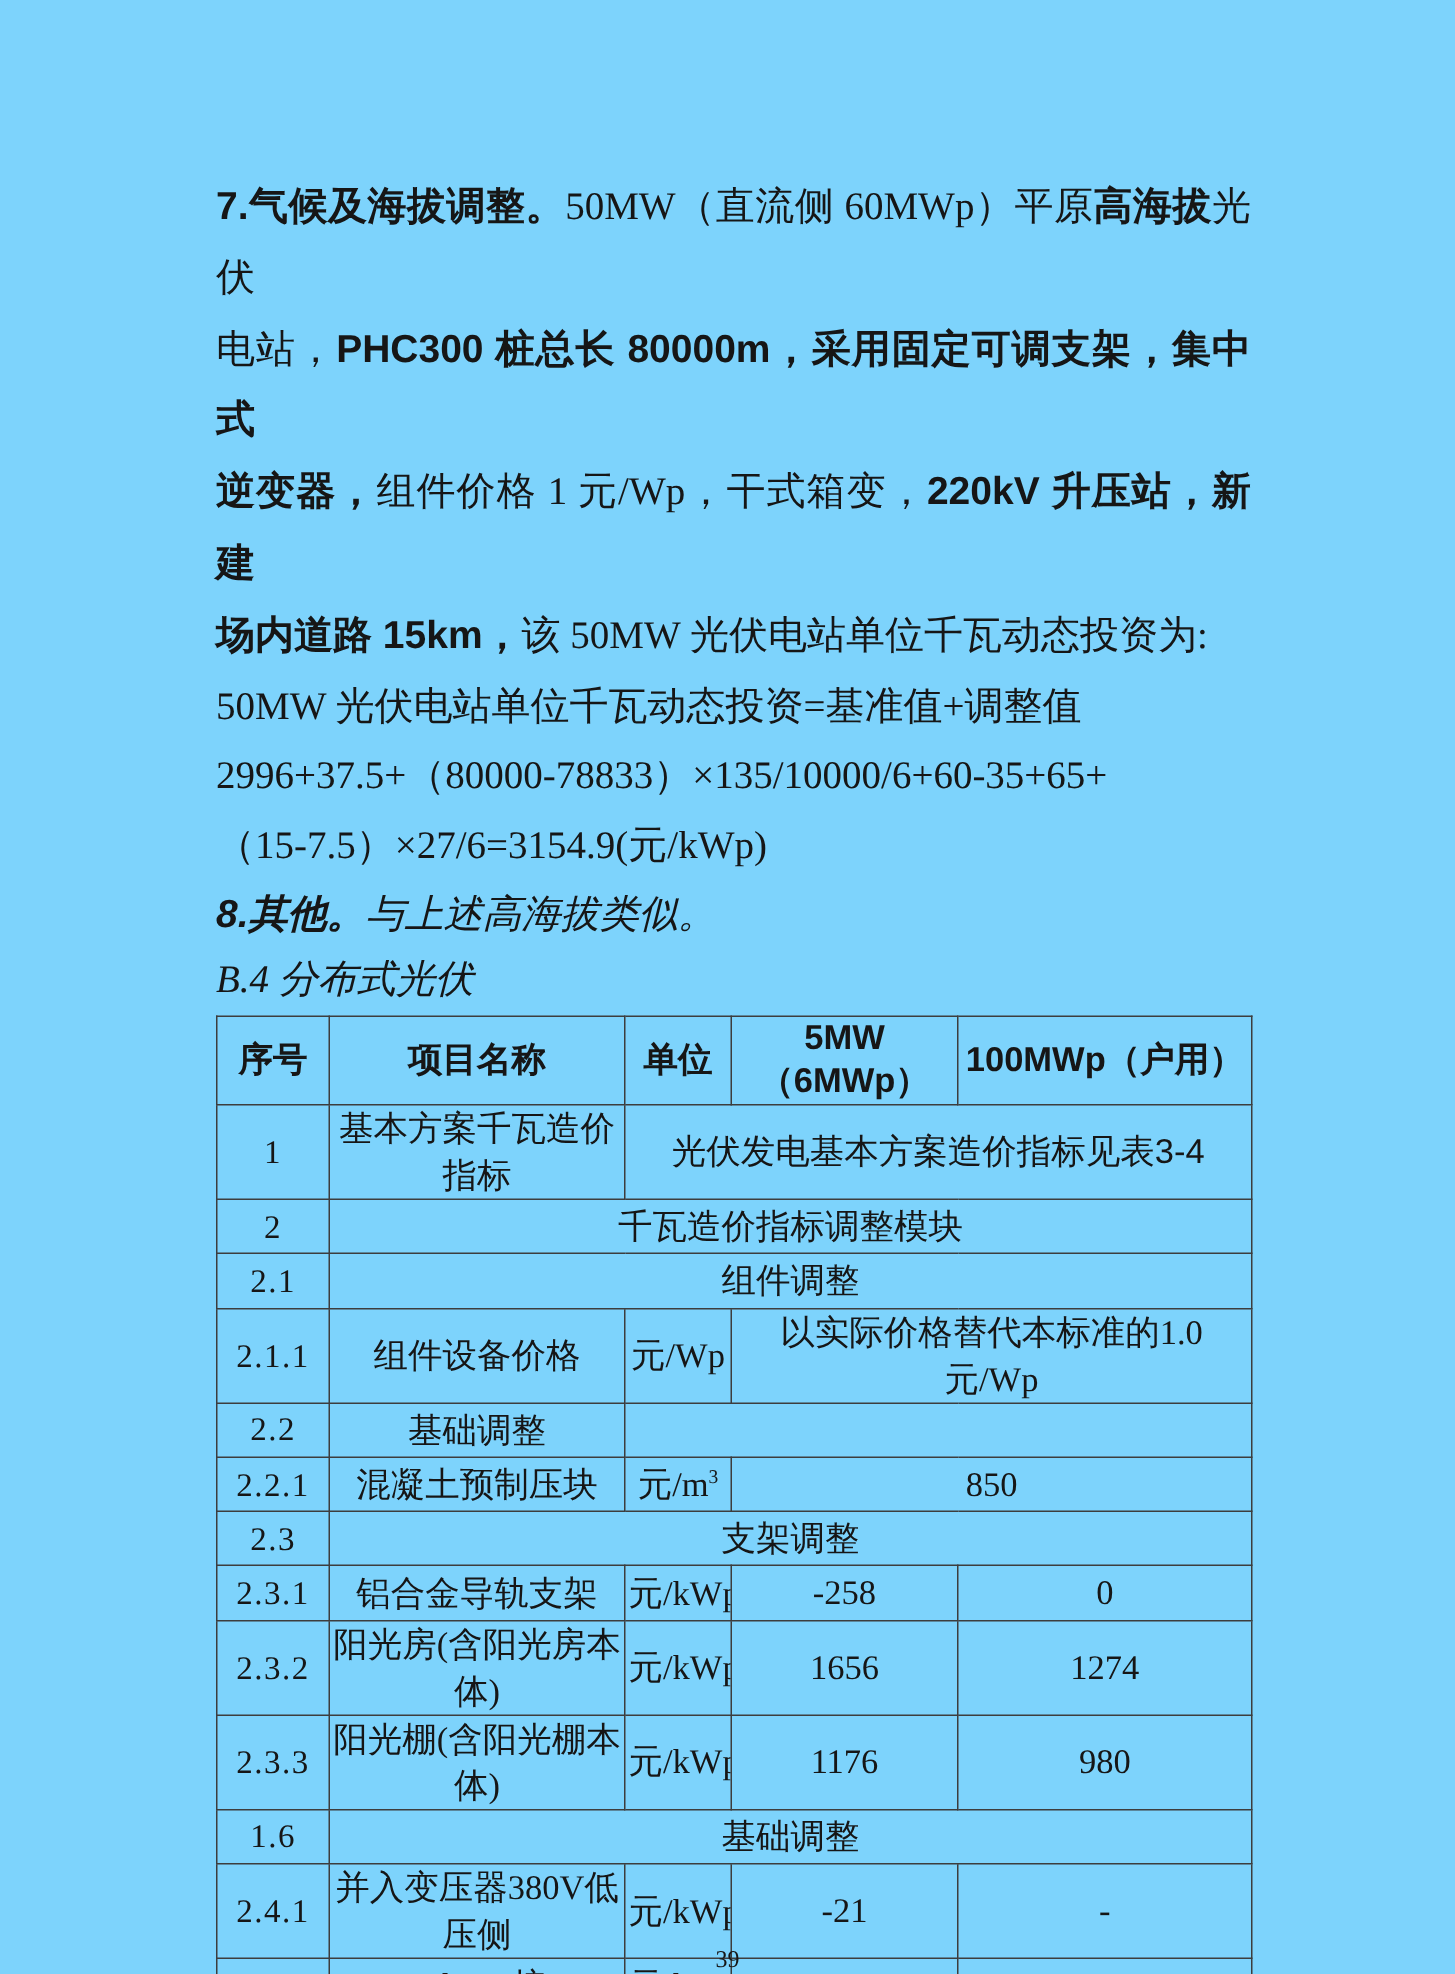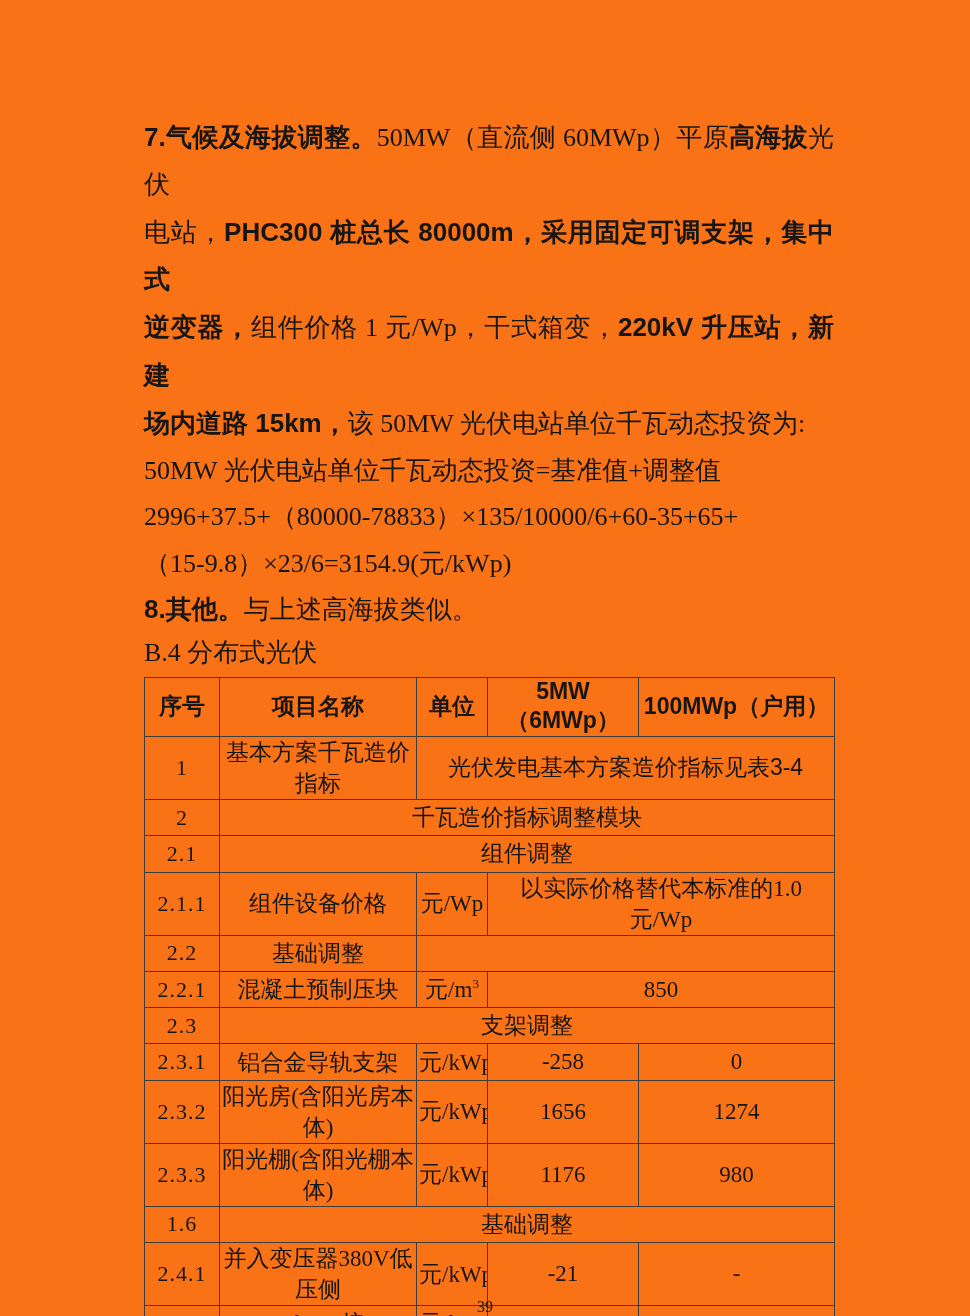--- a/index.html
+++ b/index.html
@@ -1,20 +1,20 @@
 <!DOCTYPE html>
 <html><head>
 <meta charset="utf-8">
 <style>
   html,body{margin:0;padding:0;}
   body{background:#ffffff;}
   .page{
     position:relative;
     width:970px;height:1316px;
-    background:#f97316;
+    background:#7dd3fc;
     color:#161616;
     font-family:"Liberation Serif","DejaVu Serif",serif;
     overflow:hidden;
   }
   .content{
     position:absolute;
     left:144px;top:114px;
     width:690px;
   }
   .line{
@@ -26,21 +26,21 @@
     text-align:justify;
     text-align-last:justify;
     text-justify:inter-character;
   }
   .hei{
     font-weight:700;
     font-family:"Liberation Sans","DejaVu Sans",sans-serif;
   }
   .formula{font-size:26px;line-height:46.8px;}
   .indent{}
-  .line-sm{line-height:43px;}
+  .line-sm{line-height:43px;font-style:italic;}
   
   table.cost{
     margin-top:3px;
     width:690px;
     border-collapse:collapse;
     table-layout:fixed;
     font-size:23px;
   }
   table.cost td,table.cost th{
     border:1.5px solid #3d3d3d;
@@ -94,21 +94,21 @@
     </div>
     <div class="line jf">
       <span class="hei">逆变器，</span><span>组件价格 1 元/Wp，干式箱变，</span><span class="hei">220kV 升压站，新建</span>
     </div>
     <div class="line">
       <span class="hei">场内道路 15km，</span><span>该 50MW 光伏电站单位千瓦动态投资为:</span>
     </div>
 
     <div class="formula indent">50MW 光伏电站单位千瓦动态投资=基准值+调整值</div>
     <div class="formula indent">2996+37.5+（80000-78833）×135/10000/6+60-35+65+</div>
-    <div class="formula">（15-9.8）×23/6=3154.9(元/kWp)</div>
+    <div class="formula">（15-7.5）×27/6=3154.9(元/kWp)</div>
 
     <div class="line line-sm">
       <span class="hei">8.其他。</span><span>与上述高海拔类似。</span>
     </div>
 
     <div class="line line-sm">B.4 分布式光伏</div>
 
     <table class="cost">
       <colgroup>
         <col style="width:75px">

